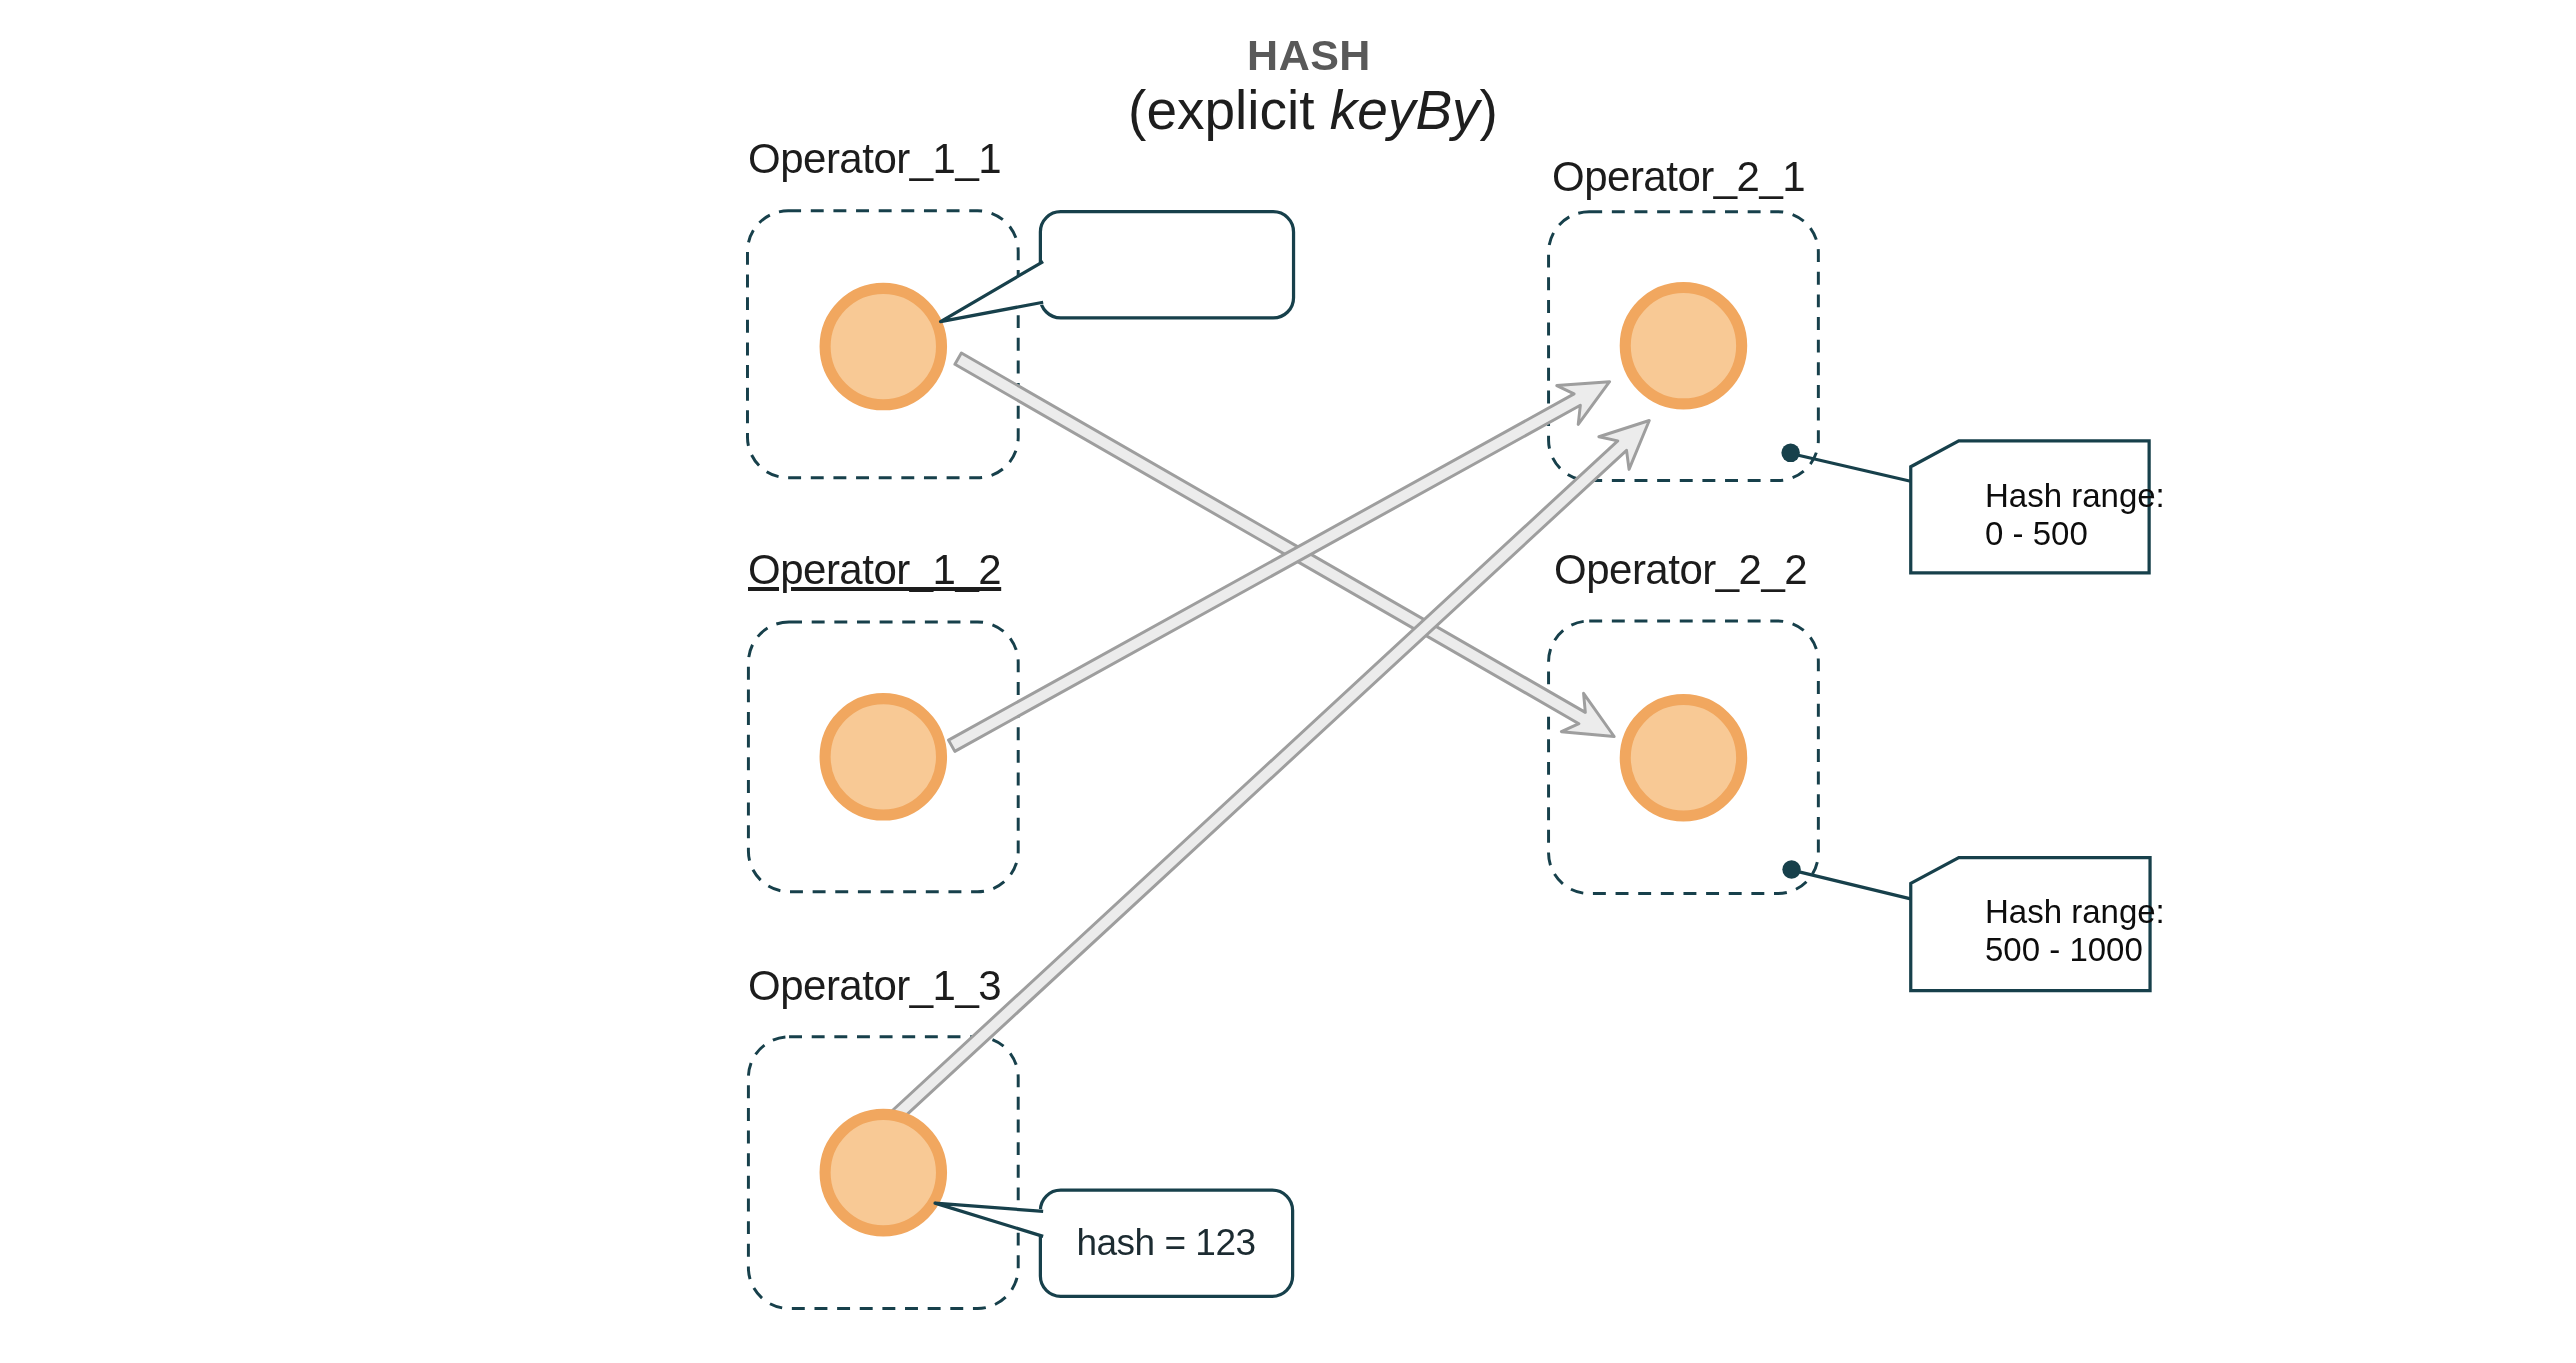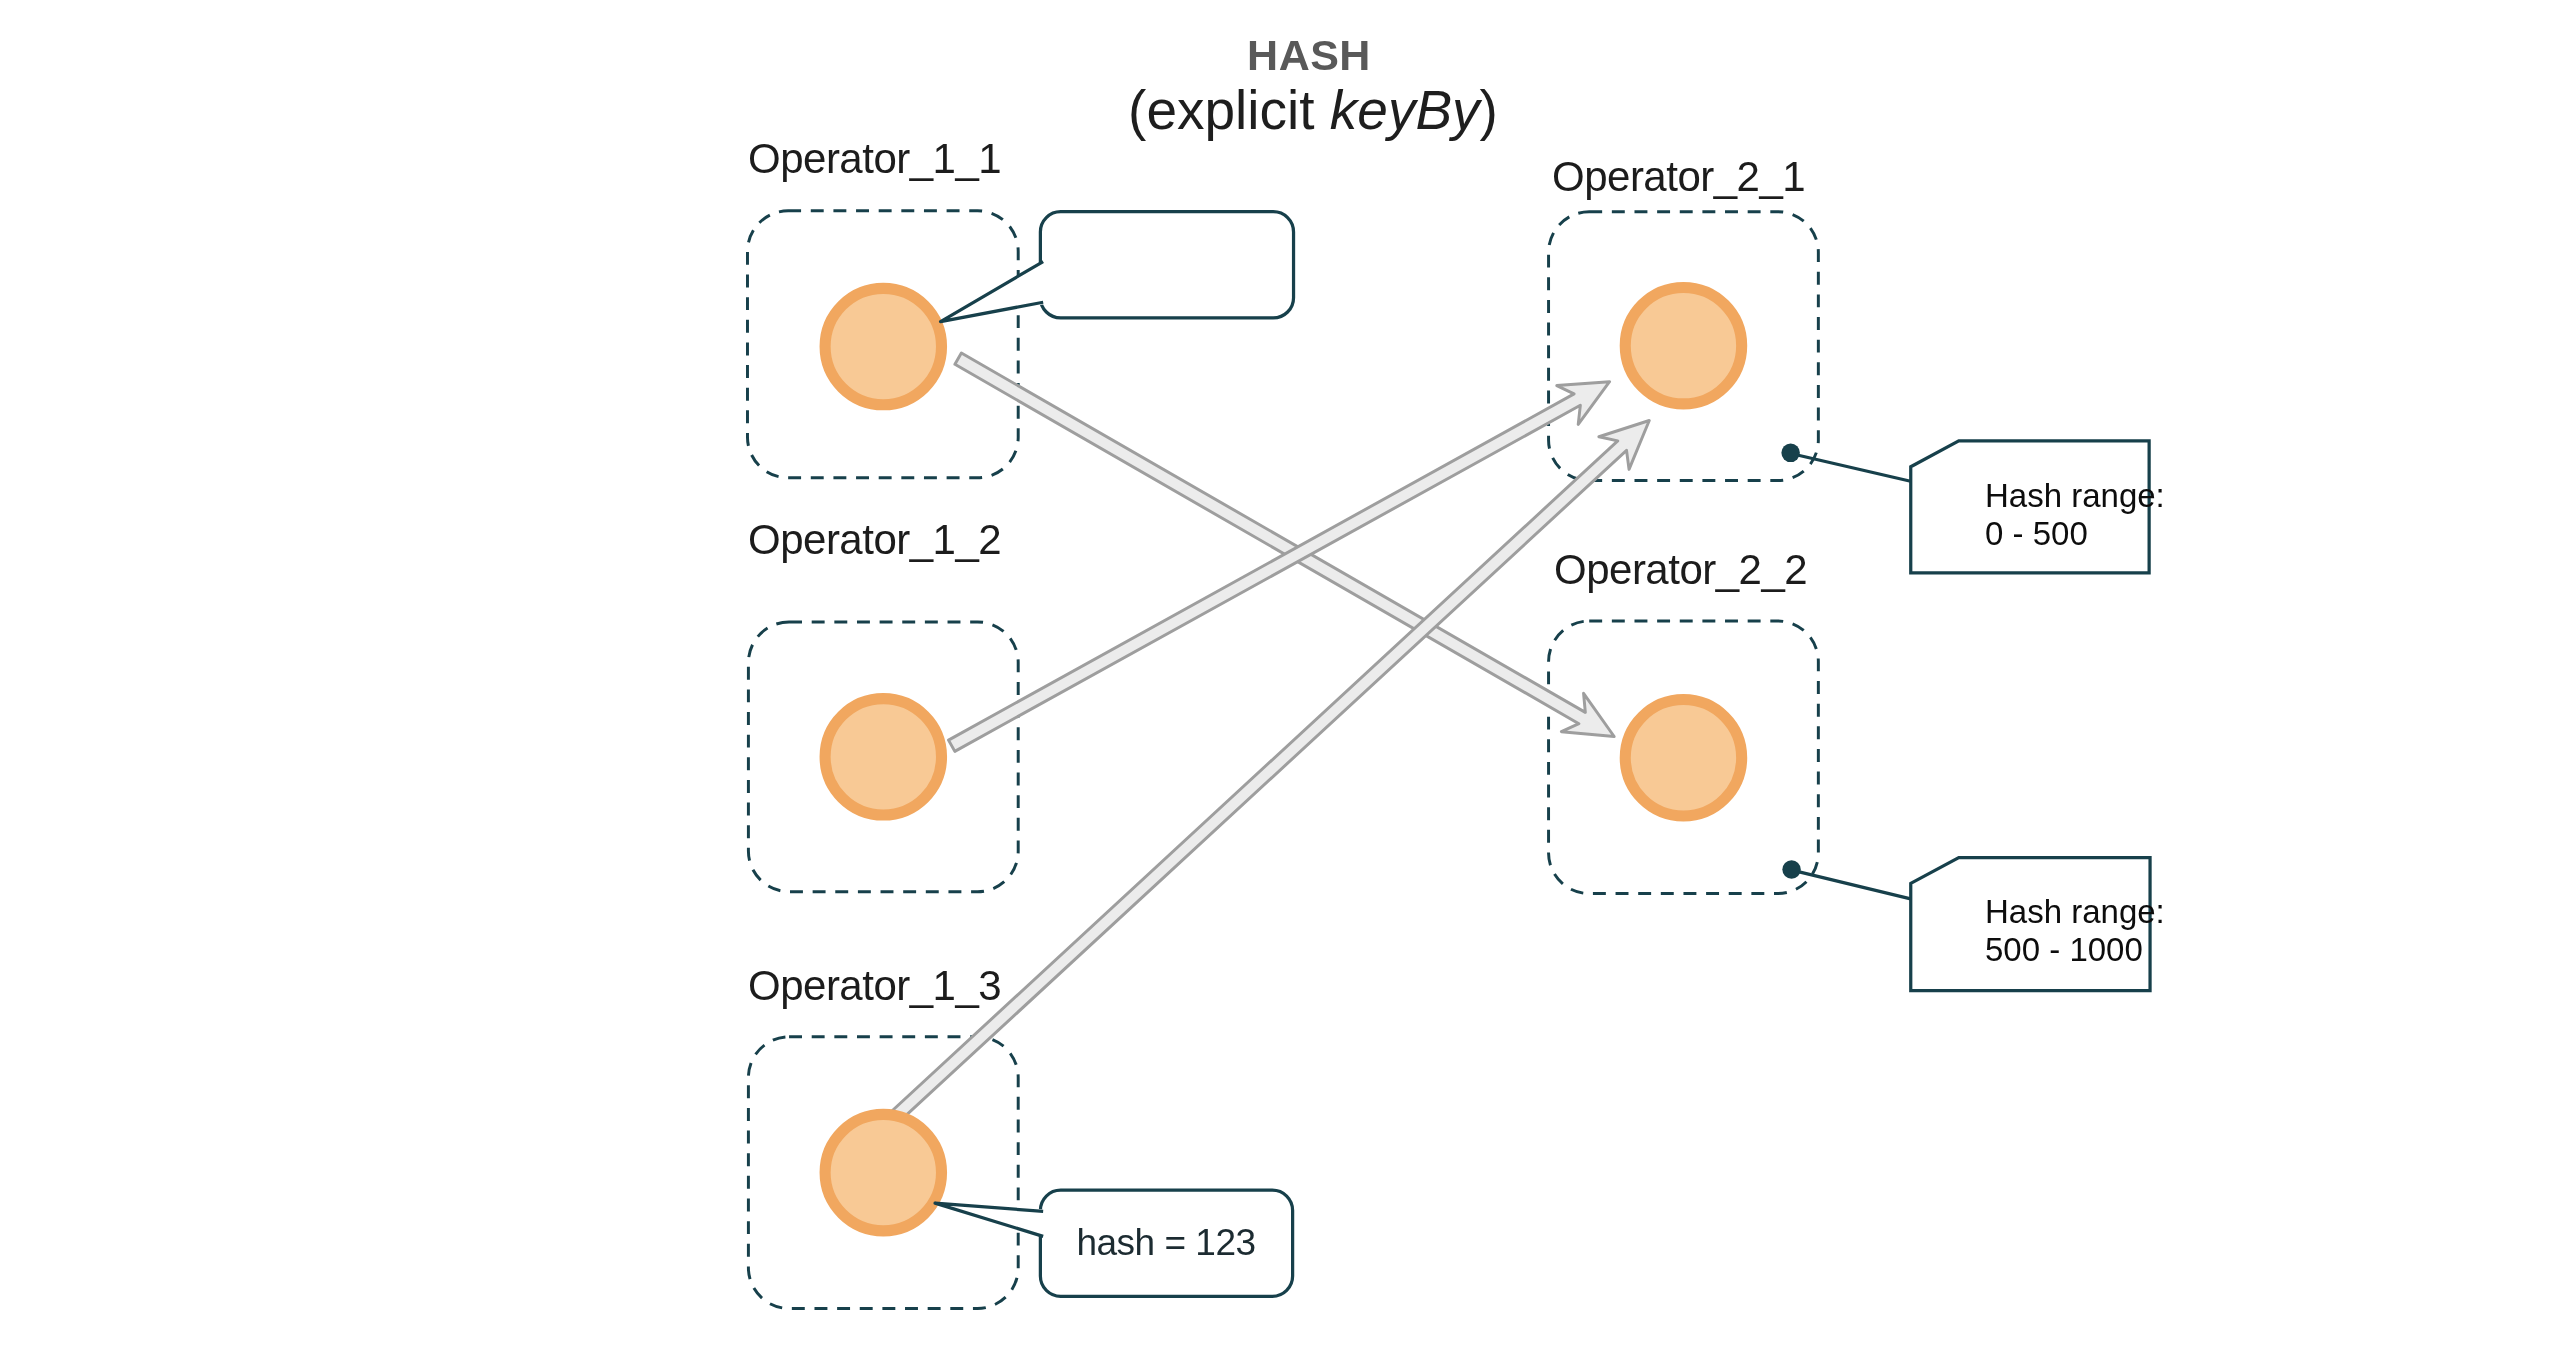--- a/index.html
+++ b/index.html
@@ -41,21 +41,21 @@
   }
   .title-sub .it { font-style: italic; }
   .op-label {
     font-size: 42px;
     line-height: 42px;
     color: #1c1c1c;
     letter-spacing: -0.5px;
     white-space: nowrap;
   }
   .lbl-1-1 { left: 748px;  top: 138px; }
-  .lbl-1-2 { left: 748px;  top: 519px; }
+  .lbl-1-2 { left: 748px;  top: 549px; text-decoration: underline; }
   .lbl-1-3 { left: 748px;  top: 965px; }
   .lbl-2-1 { left: 1552px; top: 128px; margin-top: 28px; }
   .lbl-2-2 { left: 1554px; top: 549px; }
   .bubble-text {
     display: flex;
     align-items: center;
     justify-content: center;
     font-size: 37px;
     color: #1c2b31;
     letter-spacing: -0.5px;

